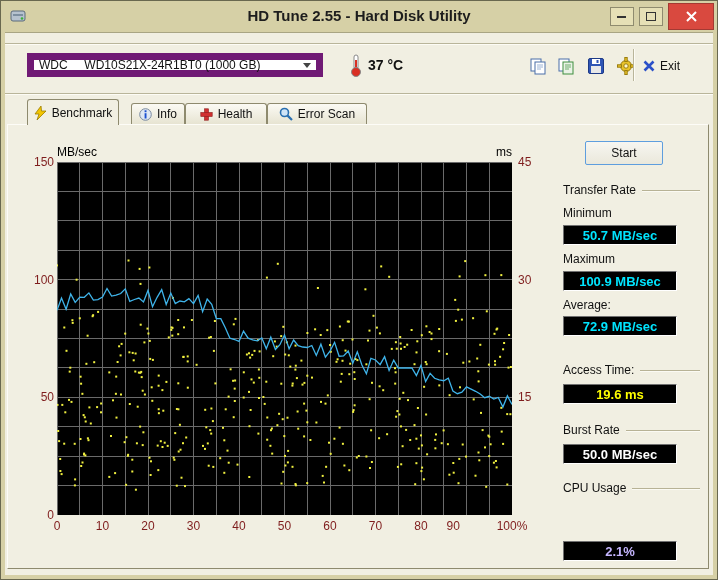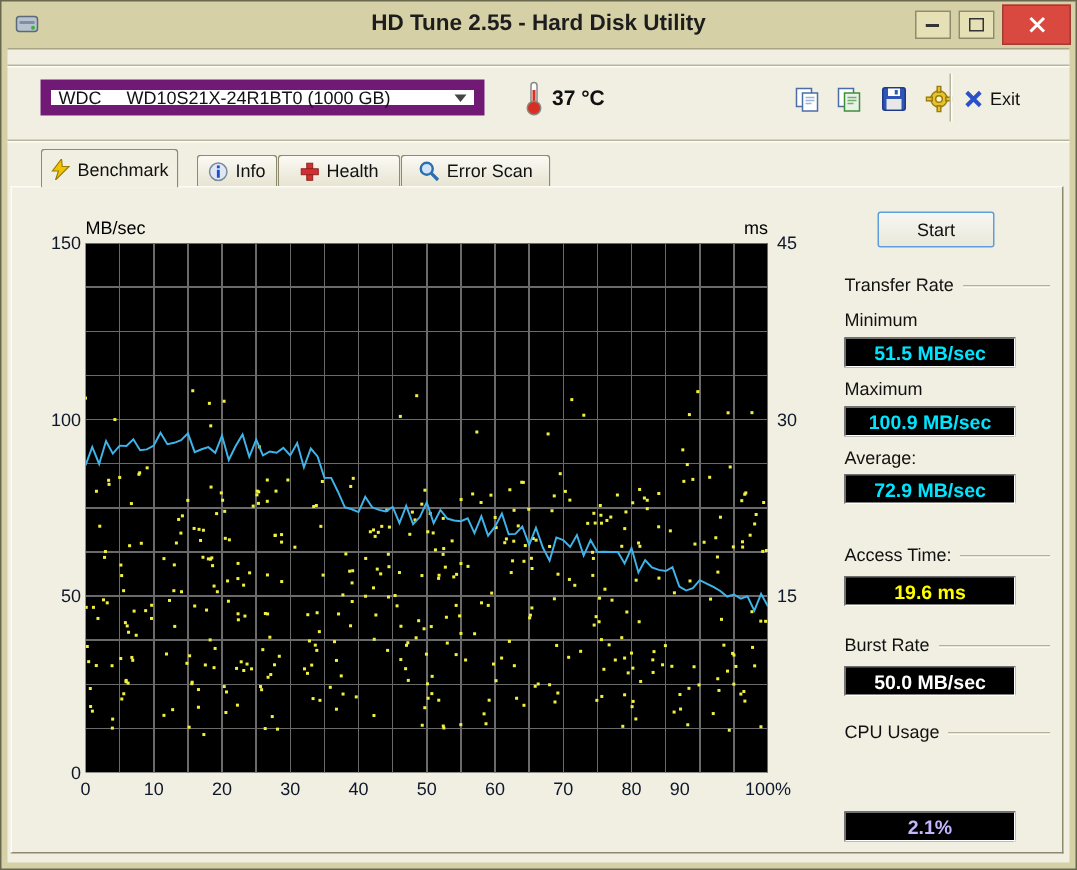--- a/index.html
+++ b/index.html
@@ -38,21 +38,21 @@
 
   
   .panel{position:absolute;left:2px;top:91px;width:702px;height:445px;background:#f1efe2;border:1px solid;border-color:#fdfcf7 #8e8a6e #8e8a6e #fdfcf7;z-index:1}
 
   
   #chart-area{position:absolute;left:0;top:0;width:552px;height:445px}
   #plot{position:absolute;left:49px;top:37px;width:455px;height:353px;display:block}
   .axlabel{position:absolute;font-size:12px;color:#000}
   #mbsec{left:49px;top:20px}
   #ms{left:470px;top:20px;width:34px;text-align:right}
-  .tick{position:absolute;font-size:12px;color:#0f172a}
+  .tick{position:absolute;font-size:12px;color:#7f1d1d}
 
   
   .start{position:absolute;left:577px;top:16px;width:78px;height:24px;font-size:12px;font-family:"Liberation Sans",sans-serif;background:linear-gradient(#f7f6f1,#eae8db);border:1px solid #5e9ede;border-radius:2px;cursor:pointer;color:#111}
   .grp{position:absolute;left:555px;width:137px;display:flex;align-items:center;gap:6px;font-size:12px;color:#111;white-space:nowrap}
   .grp .line{flex:1;height:2px;border-top:1px solid #b7b295;border-bottom:1px solid #fbfaf3;margin-top:2px}
   .lbl{position:absolute;left:555px;font-size:12px;color:#111}
   .vbox{position:absolute;left:555px;width:114px;height:20px;background:#000;border:1px solid;border-color:#707070 #ffffff #ffffff #707070;display:flex;align-items:center;justify-content:center;font-size:13px;font-weight:bold}
 </style>
 </head>
 <body>
@@ -669,21 +669,21 @@
         </div>
 
       <button class="start">Start</button>
 
       <div class="grp" style="top:58px">
         <span>Transfer Rate</span>
           <span class="line"></span>
       </div>
 
       <div class="lbl" style="top:81px">Minimum</div>
-      <div class="vbox" style="top: 100px; color: rgb(0, 229, 255);">51.5 MB/sec</div>
+      <div class="vbox" style="top: 100px; color: rgb(0, 229, 255);">50.7 MB/sec</div>
 
       <div class="lbl" style="top:127px">Maximum</div>
       <div class="vbox" style="top: 146px; color: rgb(0, 229, 255);">100.9 MB/sec</div>
 
       <div class="lbl" style="top:173px">Average:</div>
       <div class="vbox" style="top: 191px; color: rgb(0, 229, 255);">72.9 MB/sec</div>
 
       <div class="grp" style="top:238px">
         <span>Access Time:</span>
           <span class="line"></span>

